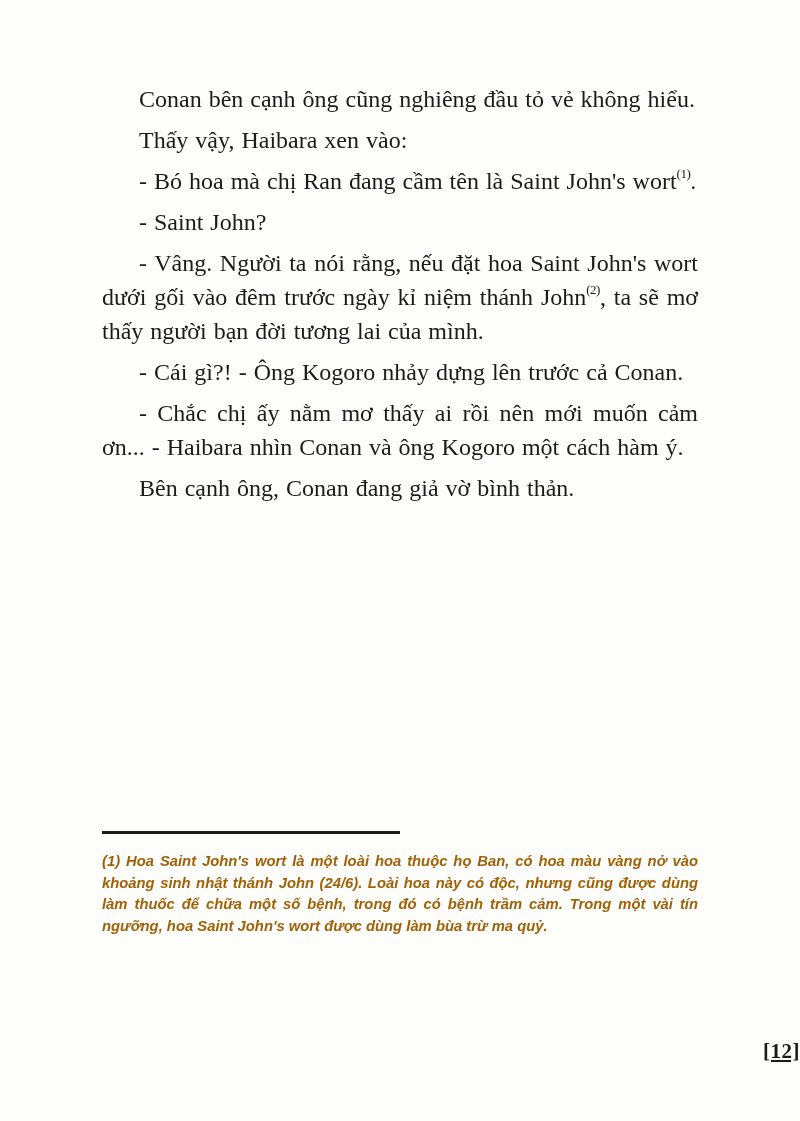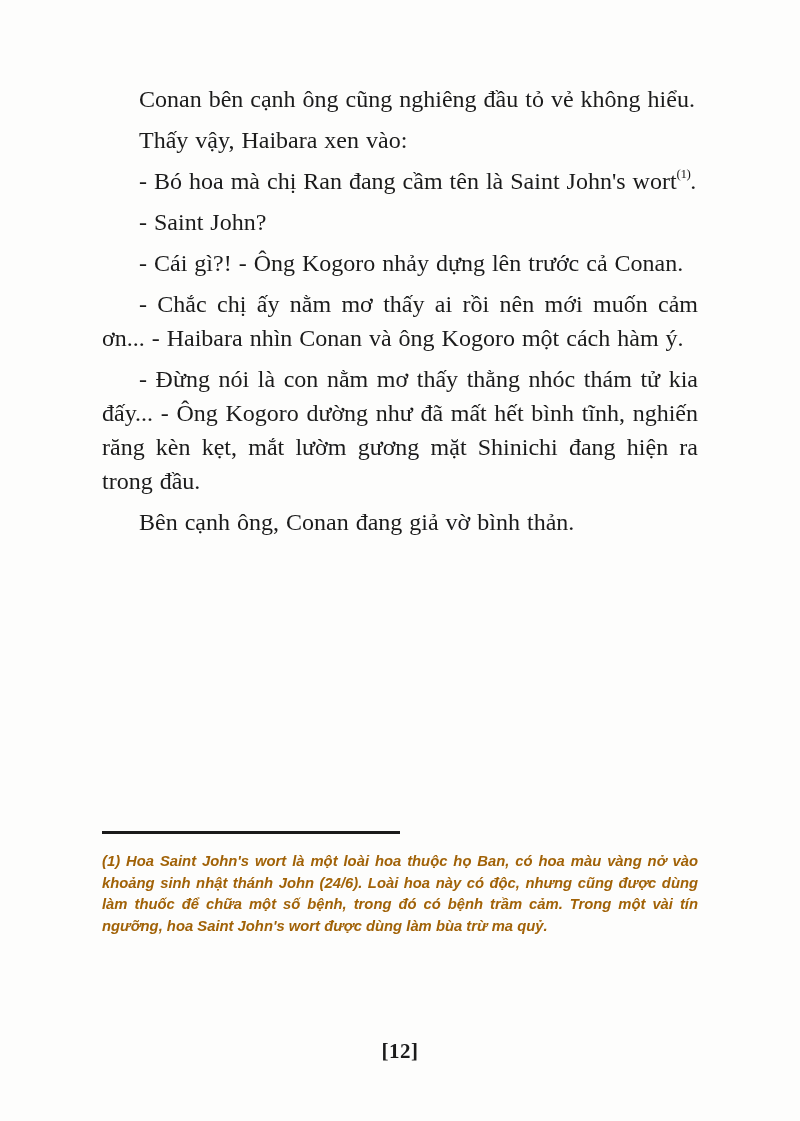--- a/index.html
+++ b/index.html
@@ -58,40 +58,41 @@
     line-height: 21.5px;
     text-align: justify;
     margin: 0 0 15px 0;
     color: #a16207;
   }
   .page-number {
     position: absolute;
     left: 0;
     top: 1039px;
     width: 100%;
-    text-align: center;
+    text-align: right;
     font-family: "Liberation Serif", "DejaVu Serif", serif;
     font-weight: 700;
     font-size: 21px;
     letter-spacing: 0.5px;
+    text-decoration: underline;
   }
 </style>
 </head>
 <body>
 
 <div class="page" style="--bg: #fdfdfc; --ink: #1b1b1b; --rule: #1a1a1a;">
 
   <div class="body-text">
       <p class="para">Conan bên cạnh ông cũng nghiêng đầu tỏ vẻ không hiểu.</p>
       <p class="para">Thấy vậy, Haibara xen vào:</p>
       <p class="para">- Bó hoa mà chị Ran đang cầm tên là Saint John's wort<sup>(1)</sup>.</p>
       <p class="para">- Saint John?</p>
+      <p class="para">- Vâng. Người ta nói rằng, nếu đặt hoa Saint John's wort dưới gối vào đêm trước ngày kỉ niệm thánh John<sup>(2)</sup>, ta sẽ mơ thấy người bạn đời tương lai của mình.</p>
       <p class="para">- Cái gì?! - Ông Kogoro nhảy dựng lên trước cả Conan.</p>
       <p class="para">- Chắc chị ấy nằm mơ thấy ai rồi nên mới muốn cảm ơn... - Haibara nhìn Conan và ông Kogoro một cách hàm ý.</p>
-      <p class="para">- Đừng nói là con nằm mơ thấy thằng nhóc thám tử kia đấy... - Ông Kogoro dường như đã mất hết bình tĩnh, nghiến răng kèn kẹt, mắt lườm gương mặt Shinichi đang hiện ra trong đầu.</p>
       <p class="para">Bên cạnh ông, Conan đang giả vờ bình thản.</p>
     </div>
 
   <div class="footer">
     <div class="separator"></div>
     <div id="footnotes">
         <p class="footnote">(1) Hoa Saint John's wort là một loài hoa thuộc họ Ban, có hoa màu vàng nở vào khoảng sinh nhật thánh John (24/6). Loài hoa này có độc, nhưng cũng được dùng làm thuốc để chữa một số bệnh, trong đó có bệnh trầm cảm. Trong một vài tín ngưỡng, hoa Saint John's wort được dùng làm bùa trừ ma quỷ.</p>
       </div>
   </div>
 

